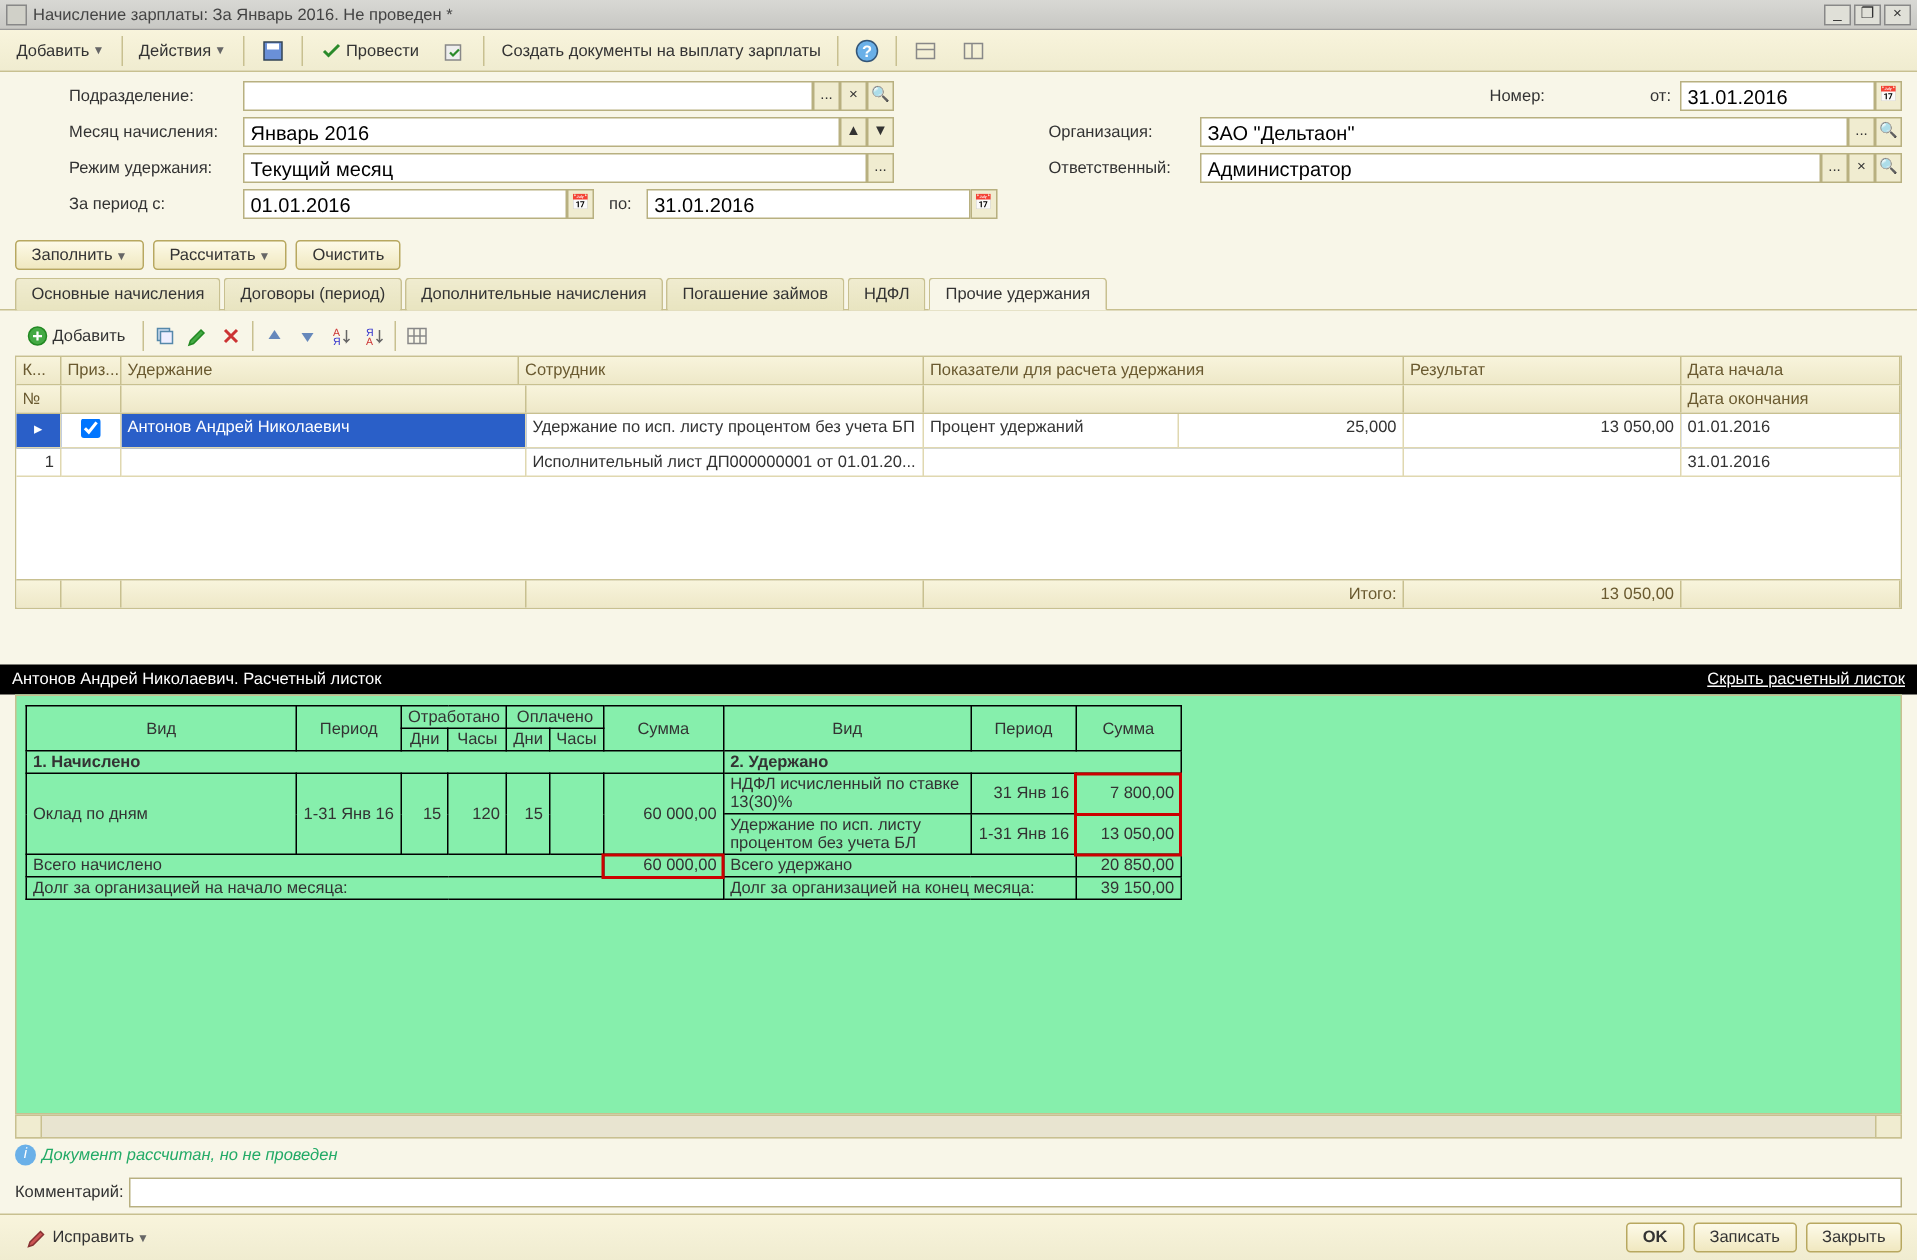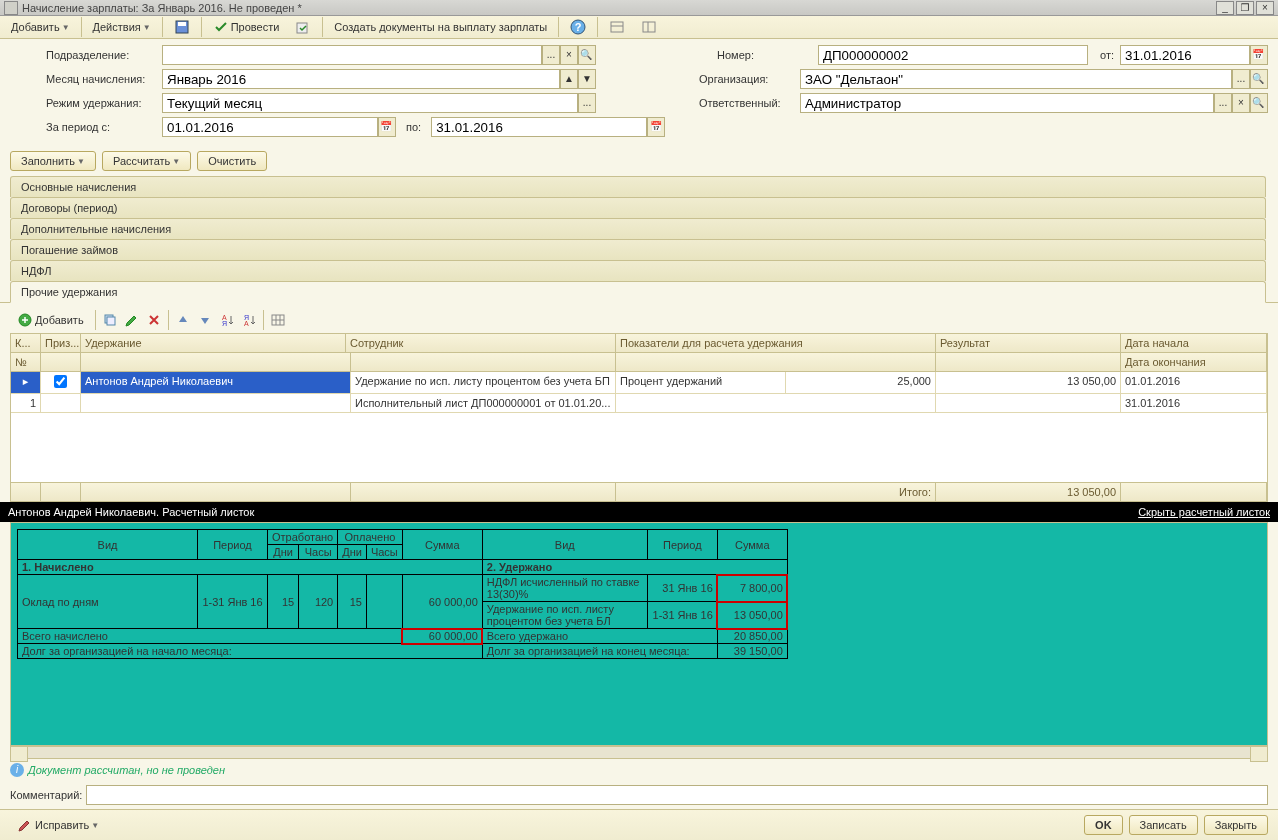--- a/index.html
+++ b/index.html
@@ -17,38 +17,38 @@
 .icon-sm { width: 16px; height: 16px; display: inline-block; }
 .form-area { padding: 6px 10px; margin-left: 36px; }
 .form-row { display: flex; align-items: center; margin-bottom: 4px; gap: 6px; }
 .form-label { width: 110px; text-align: left; color: #333; }
 .form-label-r { width: 95px; text-align: left; color: #333; }
 .input-group { display: flex; align-items: stretch; }
 .input-field { border: 1px solid #b8b080; background: #fff; height: 20px; padding: 0 4px; }
 .input-btn { width: 18px; height: 20px; border: 1px solid #b8b080; background: #f0ecd0; text-align: center; line-height: 18px; cursor: pointer; font-size: 10px; }
 .btn { border: 1px solid #b8a860; background: linear-gradient(#fdfae8, #f0e8c0); padding: 3px 10px; border-radius: 3px; cursor: pointer; display: inline-flex; align-items: center; gap: 2px; }
 .action-row { padding: 4px 10px; display: flex; gap: 6px; }
-.tabs { display: flex; padding: 0 10px; border-bottom: 1px solid #c8c090; flex-direction: column; }
+.tabs { display: flex; padding: 0 10px; border-bottom: 1px solid #c8c090; }
 .tab { padding: 4px 10px; border: 1px solid #c8c090; border-bottom: none; background: linear-gradient(#f0ecd0, #e8e4c0); margin-right: 2px; border-radius: 3px 3px 0 0; cursor: pointer; position: relative; top: 1px; }
 .tab.active { background: #f8f6e8; border-bottom: 1px solid #f8f6e8; }
 .tab-content { padding: 4px 10px 0 10px; flex: 1; display: flex; flex-direction: column; }
 .table-toolbar { display: flex; align-items: center; gap: 2px; padding: 2px 0; }
 .tbl-btn { width: 20px; height: 20px; display: inline-flex; align-items: center; justify-content: center; cursor: pointer; border-radius: 2px; }
 .grid { border: 1px solid #c8c090; background: #fff; }
 .grid-header { display: flex; background: linear-gradient(#f8f4dc, #eee8c8); border-bottom: 1px solid #c8c090; }
 .grid-header2 { display: flex; background: linear-gradient(#f8f4dc, #eee8c8); border-bottom: 1px solid #c8c090; }
 .gh { border-right: 1px solid #c8c090; padding: 3px 4px; color: #6a5a30; font-size: 11px; }
 .grid-body { height: 110px; background: #fff; }
 .grid-row { display: flex; }
 .grid-row.selected { background: #2a5fc8; color: #fff; }
 .gc { border-right: 1px solid #e0d8b0; padding: 3px 4px; border-bottom: 1px solid #e0d8b0; }
 .grid-footer { display: flex; background: linear-gradient(#f8f4dc, #eee8c8); border-top: 1px solid #c8c090; }
 .payslip-header { background: #000000; color: #fff; padding: 4px 8px; display: flex; justify-content: space-between; }
 .payslip-header a { color: #fff; text-decoration: underline; cursor: pointer; }
-.payslip { background: #14b8a6; border: 1px solid #c8c090; margin: 0 10px; height: 280px; position: relative; }
+.payslip { background: #86efac; border: 1px solid #c8c090; margin: 0 10px; height: 280px; position: relative; }
 .ps-table { border-collapse: collapse; margin: 6px; }
 .ps-table td, .ps-table th { border: 1px solid #000; padding: 1px 4px; font-size: 11px; font-weight: normal; text-align: left; }
 .ps-table th.center, .ps-table td.center { text-align: center; }
 .ps-table td.right { text-align: right; }
 .highlight-red { outline: 2px solid #c00; outline-offset: -1px; }
 .status-row { padding: 4px 10px; display: flex; align-items: center; gap: 4px; }
 .status-icon { width: 14px; height: 14px; border-radius: 50%; background: #6ab0e8; color: #fff; text-align: center; line-height: 14px; font-size: 10px; font-style: italic; }
 .comment-row { padding: 4px 10px; display: flex; align-items: center; gap: 4px; }
 .bottom-bar { border-top: 1px solid #c8c090; padding: 4px 10px; display: flex; justify-content: space-between; align-items: center; background: linear-gradient(#f8f4dc, #f0ecd0); }
 .bottom-bar .right { display: flex; gap: 6px; }
@@ -134,21 +134,20 @@
     <div class="form-row">
       <span class="form-label">Подразделение:</span>
       <div class="input-group">
         <input class="input-field" style="width: 380px;" value="">
         <span class="input-btn">...</span>
         <span class="input-btn">×</span>
         <span class="input-btn">🔍</span>
       </div>
       <div style="flex:1"></div>
       <span class="form-label-r">Номер:</span>
-      <input class="input-field" style="width: 270px;" value="ДП000000002">
       <span style="margin-left:6px">от:</span>
       <div class="input-group">
         <input class="input-field" style="width: 130px;" value="31.01.2016">
         <span class="input-btn">📅</span>
       </div>
     </div>
     <div class="form-row">
       <span class="form-label">Месяц начисления:</span>
       <div class="input-group">
         <input class="input-field" style="width: 398px;" value="Январь 2016">

